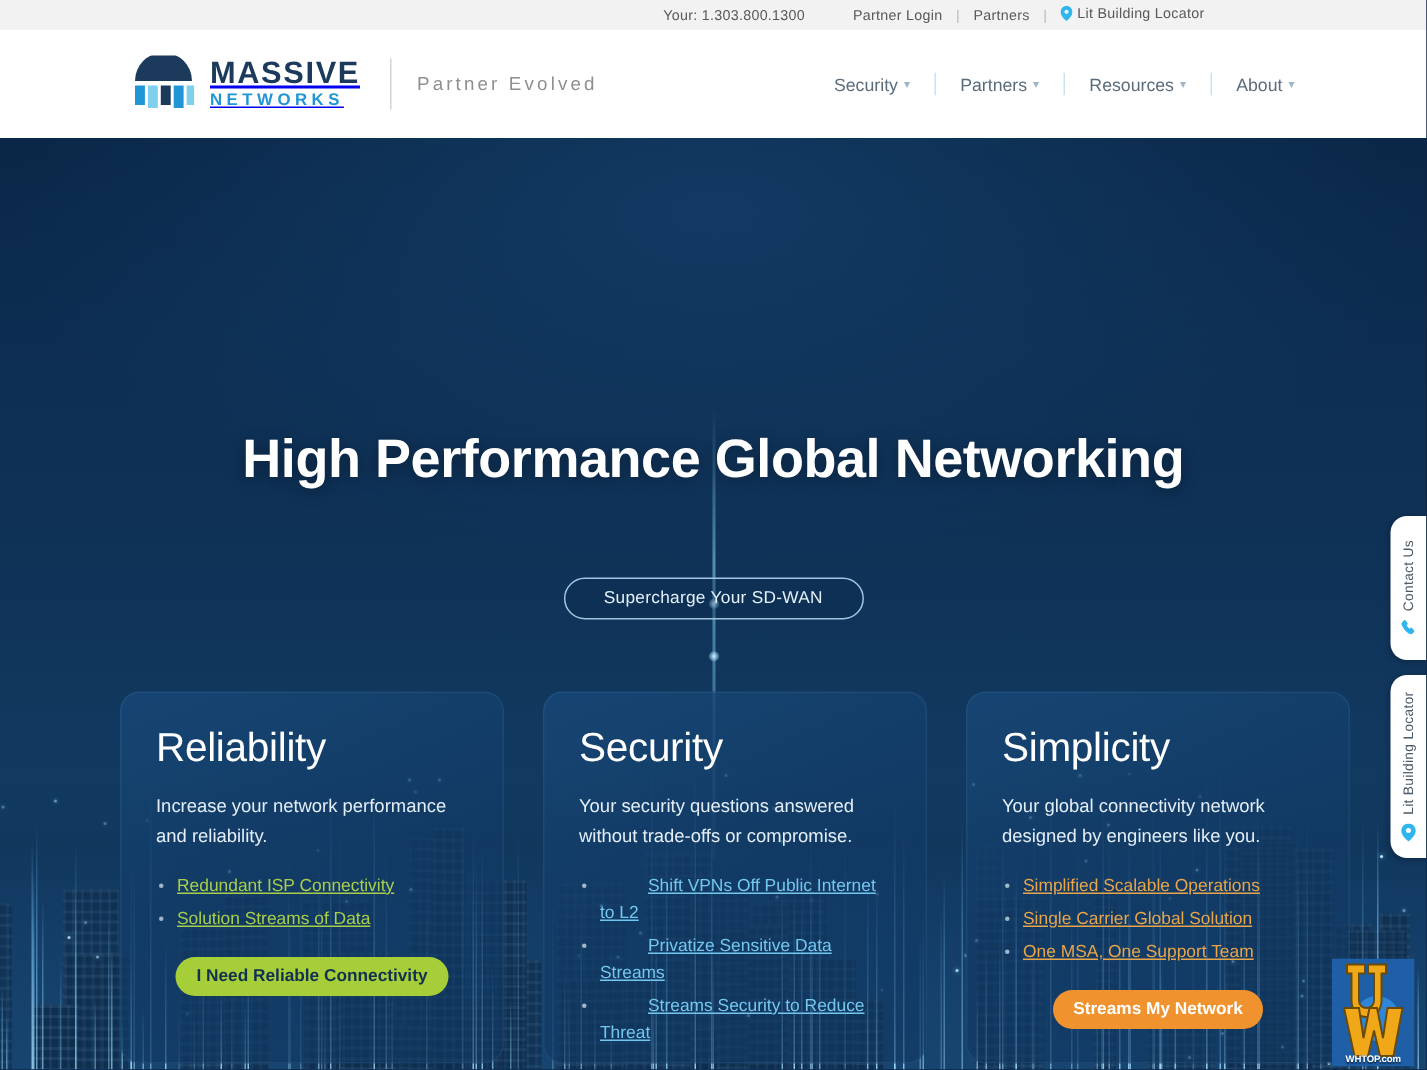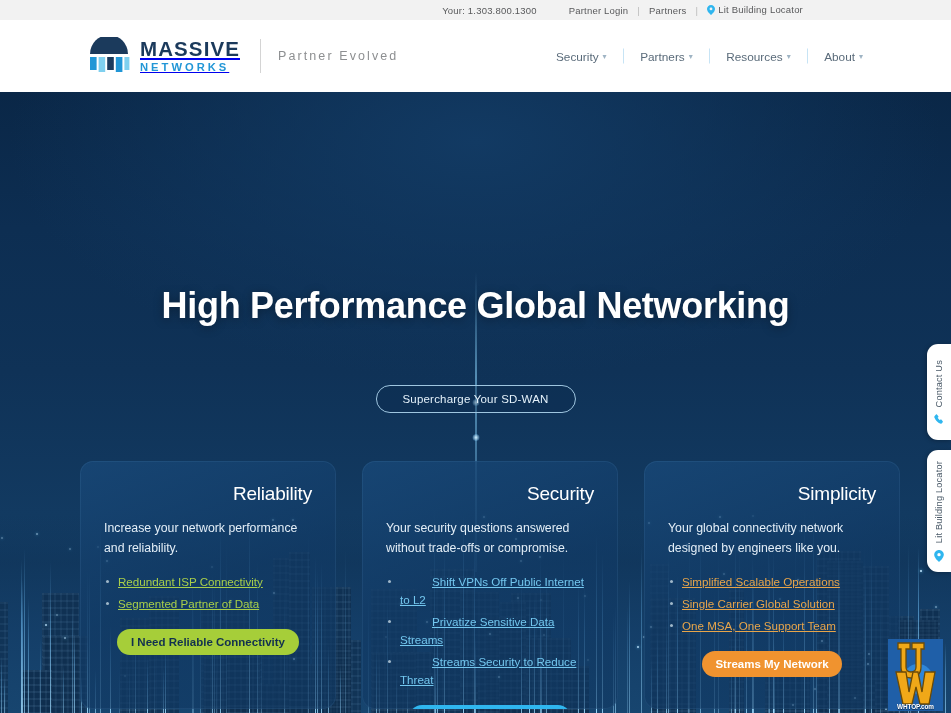--- a/index.html
+++ b/index.html
@@ -128,22 +128,22 @@
   .card{
     width:256px; height:248px;
     border-radius:13px;
     padding:22px 24px 0 24px;
     position:relative;
     overflow:hidden;
     background:linear-gradient(160deg, rgba(24,72,120,.80) 0%, rgba(17,58,101,.72) 50%, rgba(16,56,98,.62) 100%);
     box-shadow:inset 0 0 0 1px rgba(120,180,225,.10);
   }
   .card-title{
-    font-size:19px; font-weight:300; color:#ffffff;
-    letter-spacing:-.2px; margin-bottom:14px;text-align:right;
+    font-size:27px; font-weight:300; color:#ffffff;
+    letter-spacing:-.2px; margin-bottom:14px;
   }
   .card-desc{
     font-size:12.3px; color:#e3eef7; line-height:1.62;
     margin-bottom:14px;
   }
   .card-list{ list-style:none; margin-bottom:16px; }
   .card-list li{
     position:relative; padding-left:14px;
     margin-bottom:4px; font-size:11.6px; line-height:1.55;
   }
@@ -493,21 +493,21 @@
 
   <a href="#" class="supercharge">Supercharge Your SD-WAN</a>
 
   <div class="cards">
 
     <div class="card c-rel">
       <div class="card-title">Reliability</div>
       <div class="card-desc">Increase your network performance and reliability.</div>
       <ul class="card-list">
         <li><a href="#">Redundant ISP Connectivity</a></li>
-        <li><a href="#">Segmented Partner of Data</a></li>
+        <li><a href="#">Solution Streams of Data</a></li>
       </ul>
       <a href="#" class="cta">I Need Reliable Connectivity</a>
     </div>
 
     <div class="card c-sec">
       <div class="card-title">Security</div>
       <div class="card-desc">Your security questions answered without trade-offs or compromise.</div>
       <ul class="card-list">
         <li><a href="#">Shift VPNs Off Public Internet to L2</a></li>
         <li><a href="#">Privatize Sensitive Data Streams</a></li>

